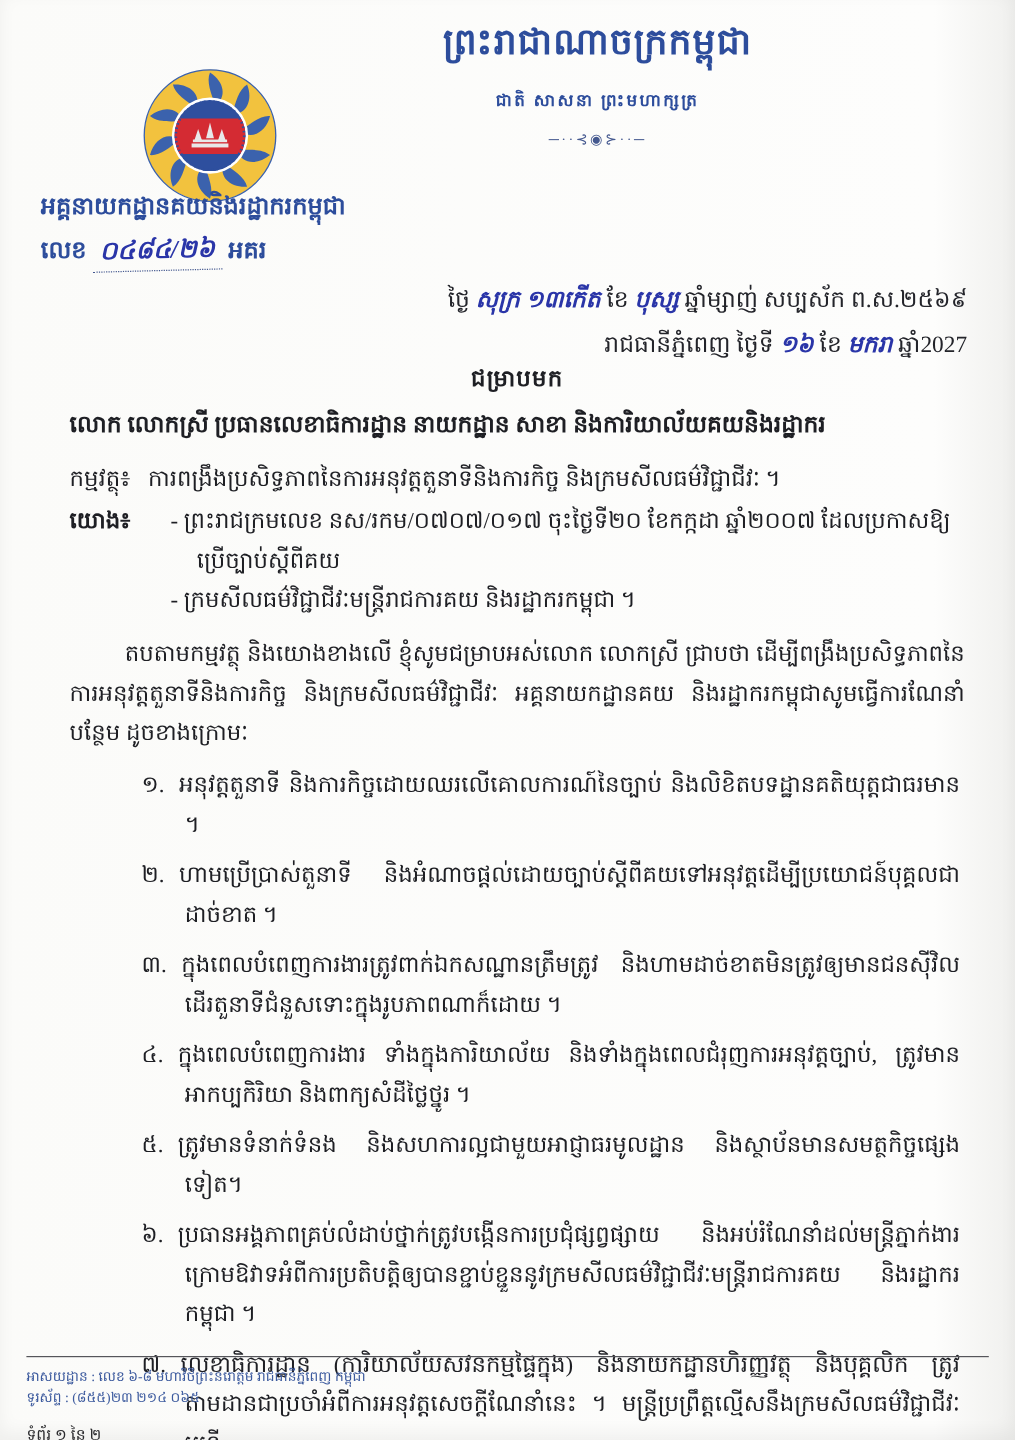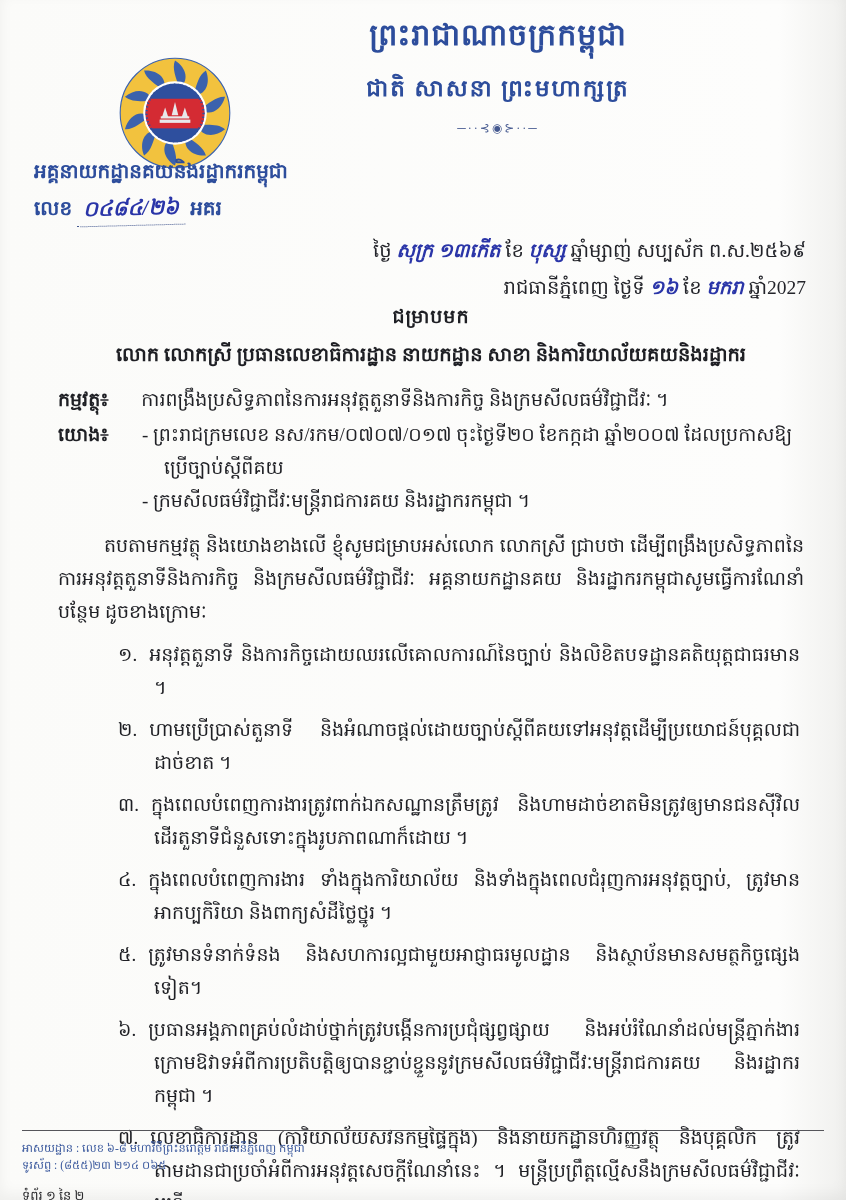--- a/index.html
+++ b/index.html
@@ -6,35 +6,35 @@
   .page{
     position:relative;width:846px;height:1200px;margin:0 auto;
     background:linear-gradient(90deg,#fbfbf9 0%,#fdfdfc 92%,#f0f0ee 100%);
     font-family:"Liberation Serif","DejaVu Serif",serif;
     overflow:hidden;color:#1e1f24;
     box-shadow:inset 0 -6px 14px rgba(0,0,0,.05);
   }
   
   .kingdom-block{position:absolute;top:16px;left:150px;right:0;text-align:center;}
   .kingdom-title{font-size:30px;font-weight:bold;color:#2d4d9c;letter-spacing:1px;}
-  .kingdom-motto{font-size:23px;font-weight:bold;color:#2d4d9c;margin-top:14px;letter-spacing:2px;font-family:Liberation Serif, serif;}
+  .kingdom-motto{font-size:14px;font-weight:bold;color:#2d4d9c;margin-top:14px;letter-spacing:2px;font-family:Liberation Serif, serif;}
   .ornament{margin-top:14px;font-size:12px;color:#44588f;letter-spacing:2px;}
   .logo{position:absolute;top:56px;left:118px;width:114px;height:114px;}
   .org-name{position:absolute;top:158px;left:34px;font-size:20px;font-weight:bold;color:#2d4d9c;}
   .ref-line{position:absolute;top:194px;left:34px;font-size:20px;font-weight:bold;color:#2d4d9c;}
   .hand{color:#2a35a8;font-style:italic;font-weight:600;}
   .ref-number{display:inline-block;border-bottom:1.5px dotted #44588f;padding:0 6px;transform:rotate(-1.5deg);font-size:21px;}
   
   .date-block{position:absolute;top:232px;right:40px;text-align:right;font-size:19.5px;line-height:37px;color:#23242a;}
   
   .doc-body{position:absolute;top:300px;left:58px;right:42px;font-size:19px;line-height:33px;}
   .salutation{text-align:center;font-weight:bold;margin-bottom:5px;letter-spacing:1px;}
-  .addressee{font-weight:bold;font-size:19.5px;margin-bottom:12px;text-align:center;}
+  .addressee{font-weight:bold;font-size:19.5px;margin-bottom:12px;}
   .subject-row{margin-bottom:2px;}
-  .inline-label{font-weight:bold;margin-right:28px;}
+  .inline-label{font-weight:normal;margin-right:10px;}
   .ref-block{position:relative;padding-left:84px;}
   .ref-label{position:absolute;left:0;top:0;font-weight:bold;text-align:center;}
   .ref-item{padding-left:22px;text-indent:-22px;}
   .intro{text-indent:46px;text-align:justify;margin:12px 0 10px;}
   .items{margin:4px;padding:0 0 0 56px;list-style:none;}
   .items li{padding-left:36px;text-indent:-36px;text-align:justify;margin-bottom:9px;}
   .items .num{margin-right:12px;}
   
   .footer{position:absolute;left:22px;right:22px;top:1130px;border-top:1.5px solid #55555a;
           padding-top:9px;display:flex;align-items:flex-start;flex-direction:column;}

